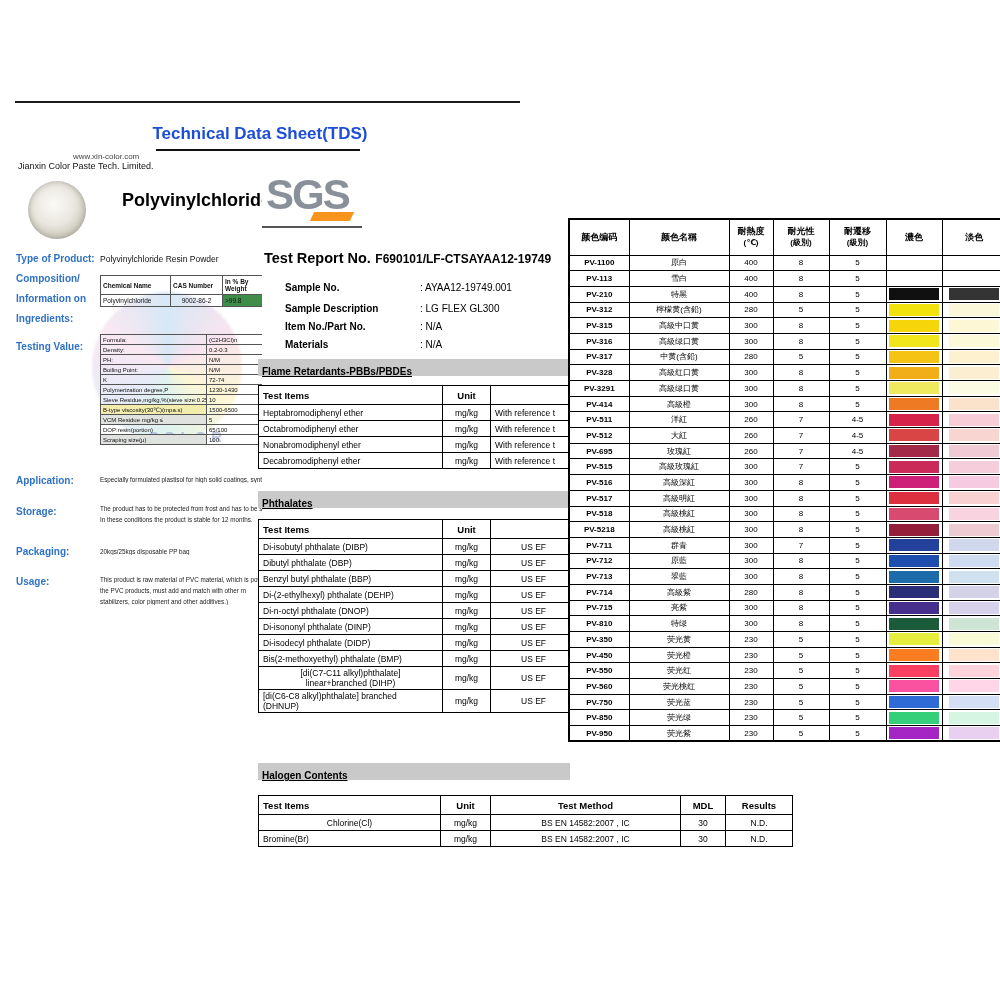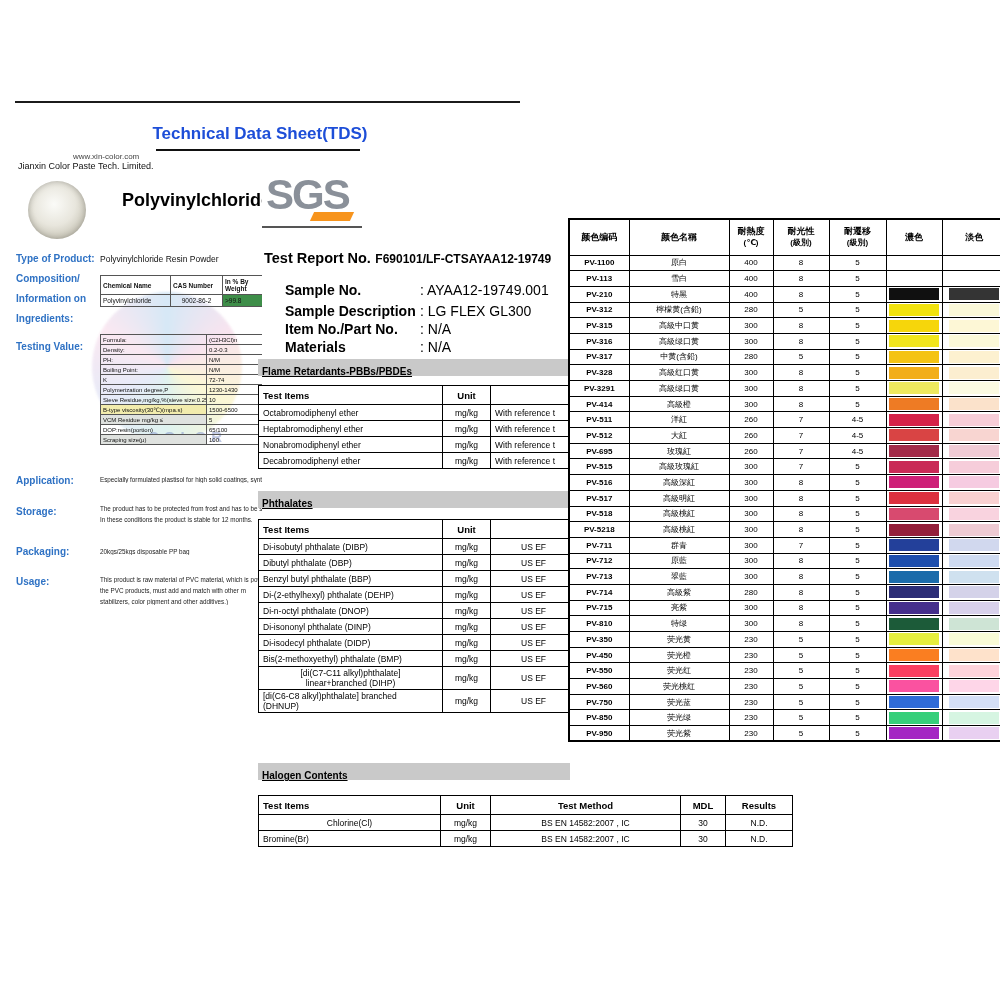--- a/index.html
+++ b/index.html
@@ -42,21 +42,21 @@
   .usage-3{left:100px;top:598px;width:168px;}
 
   
   .report-backing{position:absolute;left:262px;top:160px;width:306px;height:640px;background:#fff;}
   .sgs-box{position:absolute;left:262px;top:166px;width:100px;height:62px;background:#fff;border-bottom:2px solid #555;}
   .sgs-text{font-size:42px;font-weight:bold;color:#8a9099;letter-spacing:-2px;line-height:58px;padding-left:4px;display:block;}
   .sgs-accent{position:absolute;right:10px;bottom:5px;width:40px;height:9px;background:#f7941d;transform:skewX(-25deg);}
   .report-title{position:absolute;left:264px;top:249px;width:304px;white-space:nowrap;overflow:hidden;}
   .rt-prefix{font-size:14.5px;font-weight:bold;}
   .rt-no{font-size:12px;font-weight:bold;}
-  .field{position:absolute;left:264px;width:304px;font-size:14px;color:#000;padding-left:21px;}
+  .field{position:absolute;left:264px;width:304px;font-size:10px;color:#000;padding-left:21px;}
   .field .flabel{font-weight:bold;}
   .field .fvalue{position:absolute;left:156px;white-space:nowrap;}
   .f1{top:282px}.f2{top:303px}.f3{top:321px}.f4{top:339px}
   .section-bar{position:absolute;left:258px;width:312px;height:17px;background:#c9c9c9;padding:2px 0 0 4px;}
   .bar-text{font-size:10px;font-weight:bold;text-decoration:underline;color:#000;}
   .bar-flame{top:359px}.bar-phthalates{top:491px}.bar-halogen{top:763px}
   .rep-table{position:absolute;border-collapse:collapse;table-layout:fixed;background:#fff;}
   .rep-table th,.rep-table td{border:1px solid #000;padding:1px 4px;font-size:8.5px;color:#000;background:#fff;overflow:hidden;}
   .rep-table th{font-size:9.5px;font-weight:bold;height:19px;}
   .rep-table td{height:16px;}
@@ -229,26 +229,26 @@
         </colgroup>
     <thead>
           <tr>
             <th style="text-align: left;">Test Items</th>
             <th style="text-align: center;">Unit</th>
             <th style="text-align: center;">Test Method</th>
           </tr>
         </thead>
         <tbody>
           <tr>
+            <td style="text-align: left;">Heptabromodiphenyl ether</td>
+            <td style="text-align: center;">mg/kg</td>
+            <td style="text-align: left;">With reference t</td>
+          </tr>
+          <tr>
             <td style="text-align: left;">Octabromodiphenyl ether</td>
-            <td style="text-align: center;">mg/kg</td>
-            <td style="text-align: left;">With reference t</td>
-          </tr>
-          <tr>
-            <td style="text-align: left;">Heptabromodiphenyl ether</td>
             <td style="text-align: center;">mg/kg</td>
             <td style="text-align: left;">With reference t</td>
           </tr>
           <tr>
             <td style="text-align: left;">Nonabromodiphenyl ether</td>
             <td style="text-align: center;">mg/kg</td>
             <td style="text-align: left;">With reference t</td>
           </tr>
           <tr>
             <td style="text-align: left;">Decabromodiphenyl ether</td>

